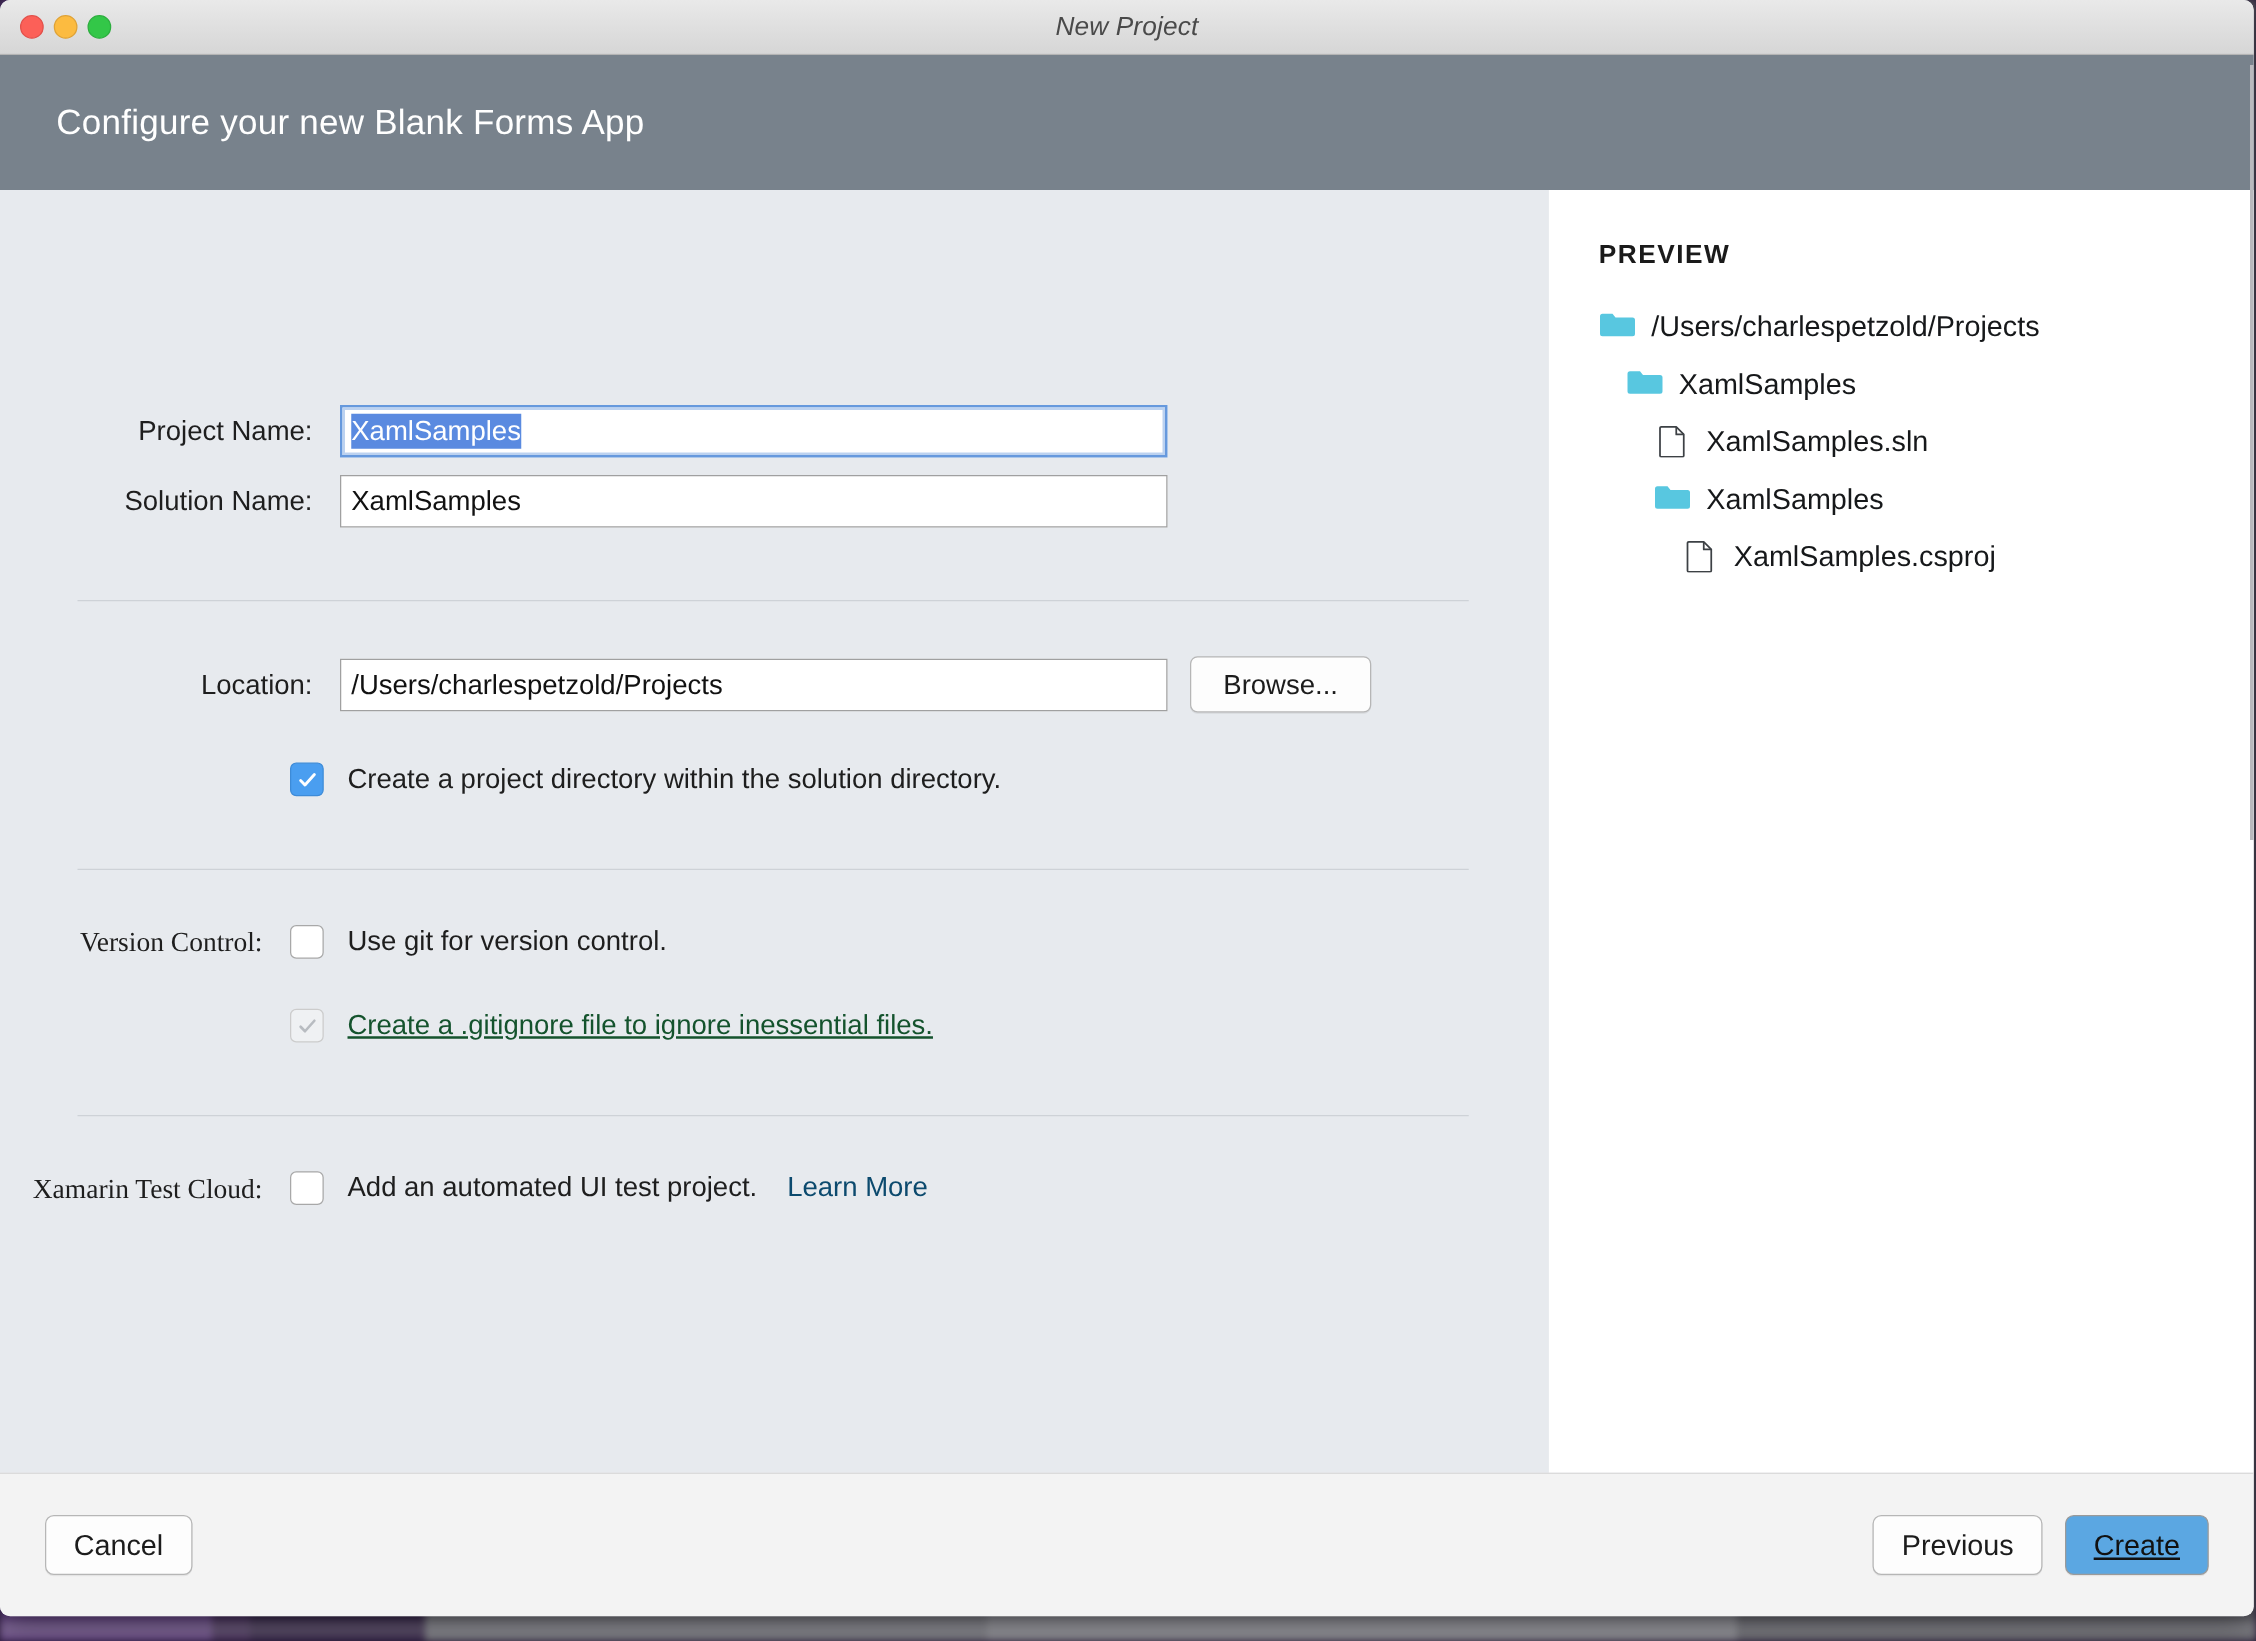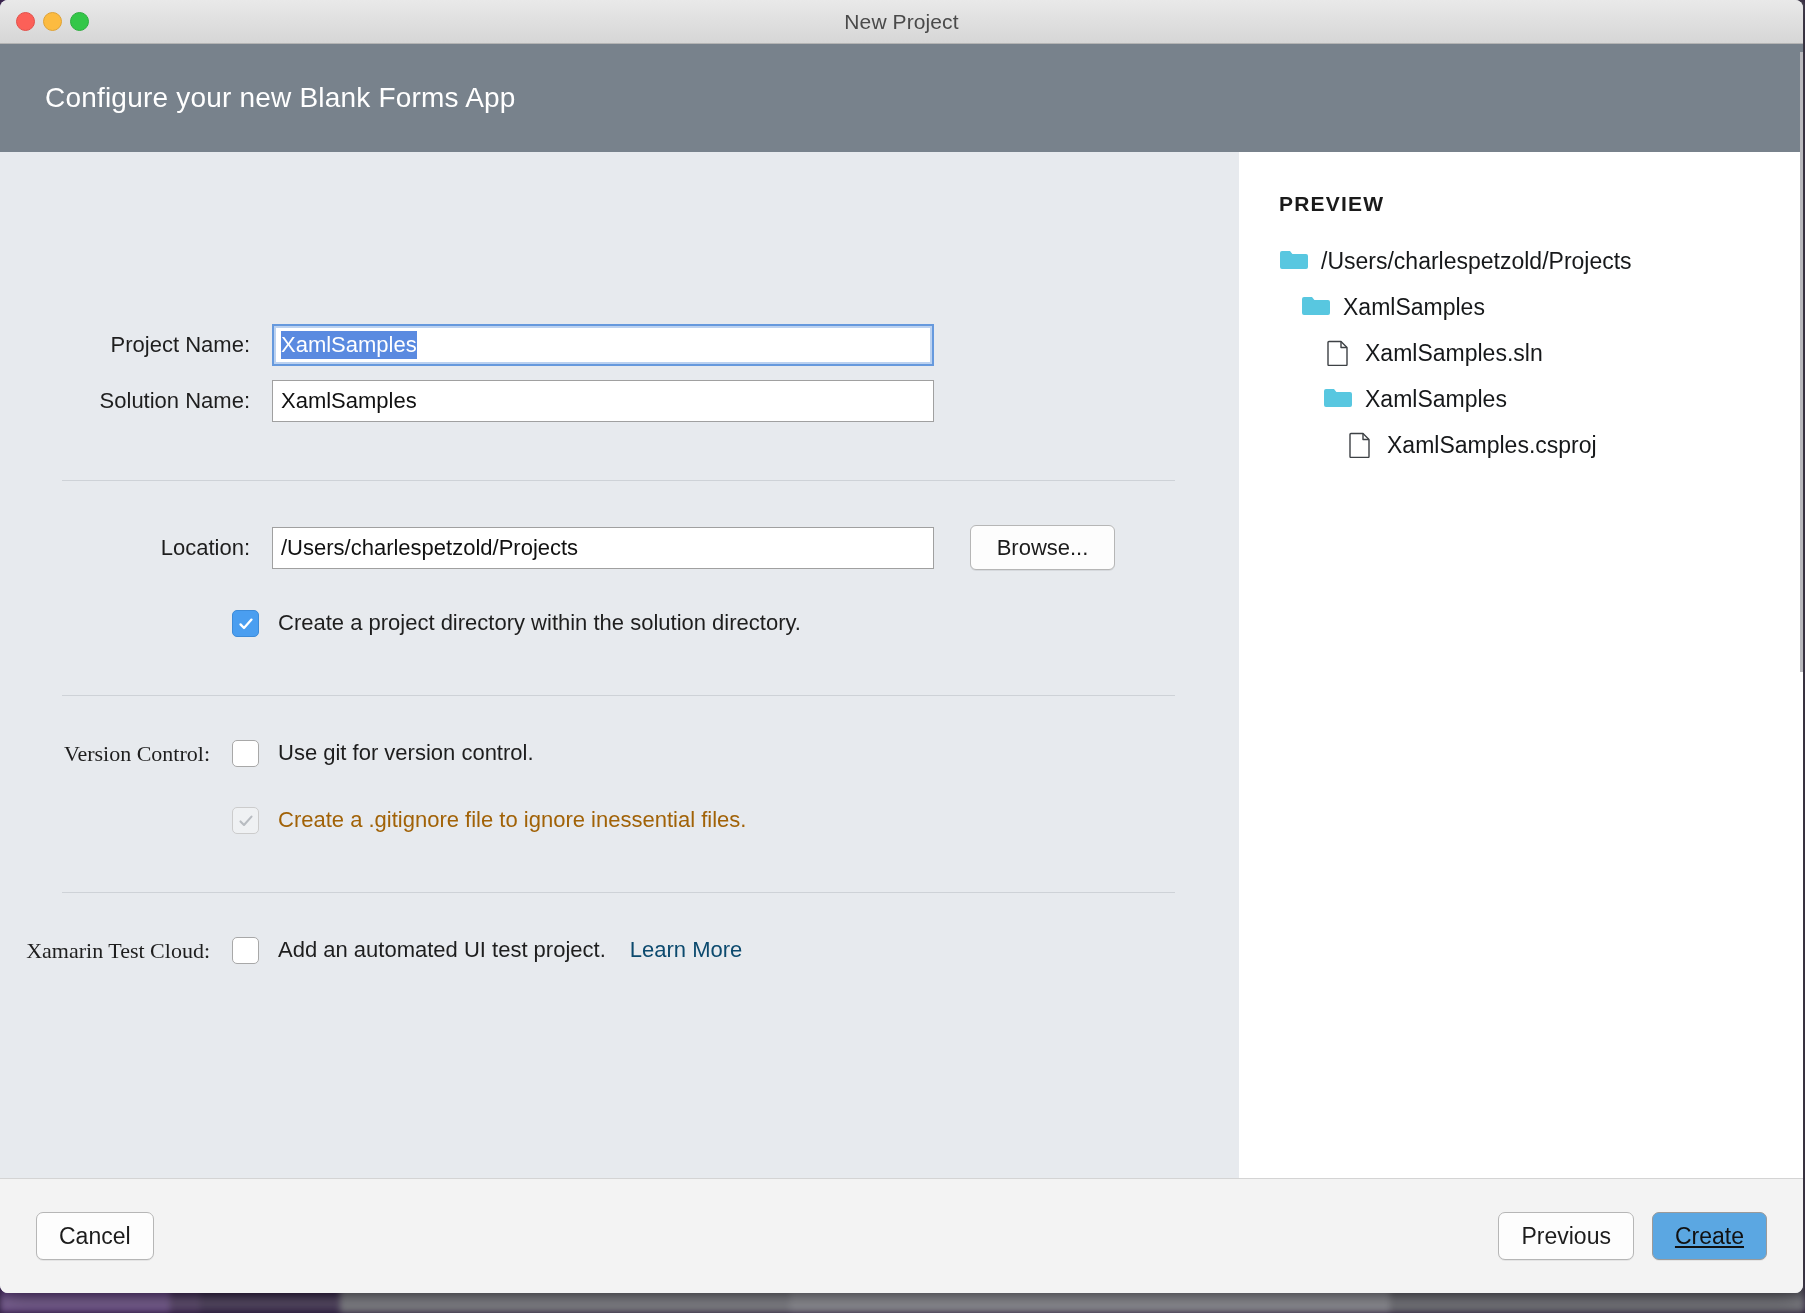--- a/index.html
+++ b/index.html
@@ -72,20 +72,21 @@
   .light.close  { background: #fc6058; border: 1px solid #e2504a; }
   .light.min    { background: #fcbb40; border: 1px solid #dfa235; }
   .light.max    { background: #33c748; border: 1px solid #2cae3e; }
 
   #window-title {
     width: 100%;
     text-align: center;
     font-size: 21px;
     color: #4a4a4a;
     letter-spacing: 0.1px;
+    font-style: italic;
   }
 
   
   #banner {
     height: 108px;
     background: #78828c;
     display: flex;
     align-items: center;
     padding-left: 45px;
   }
@@ -145,21 +146,21 @@
     outline-offset: -4px;
     padding: 0 7px;
   }
   .textfield .sel {
     background: #5a8ae0;
     color: #ffffff;
     padding: 1px 0;
   }
 
   .browse-btn {
-    margin-left: 36px;
+    margin-left: 18px;
     width: 145px;
     height: 45px;
     background: #fdfdfd;
     border: 1px solid #b6b6b6;
     border-radius: 6px;
     font-size: 22px;
     color: #1c1c1c;
     box-shadow: 0 1px 0 rgba(0,0,0,0.07);
     cursor: default;
   }
@@ -192,21 +193,21 @@
     background: #eff1f3;
     border-color: #cccccc;
   }
   .checkbox.disabled svg { display: block; }
   .cb-label {
     margin-left: 19px;
     font-size: 22px;
     color: #1e1e1e;
     white-space: nowrap;
   }
-  .cb-label.muted { color: #a16207; }
+  .cb-label.muted { color: #14532d; text-decoration: underline; }
 
   .link {
     color: #0c4a6e;
     margin-left: 24px;
     font-size: 22px;
     cursor: pointer;
   }
 
   .divider {
     height: 1px;

